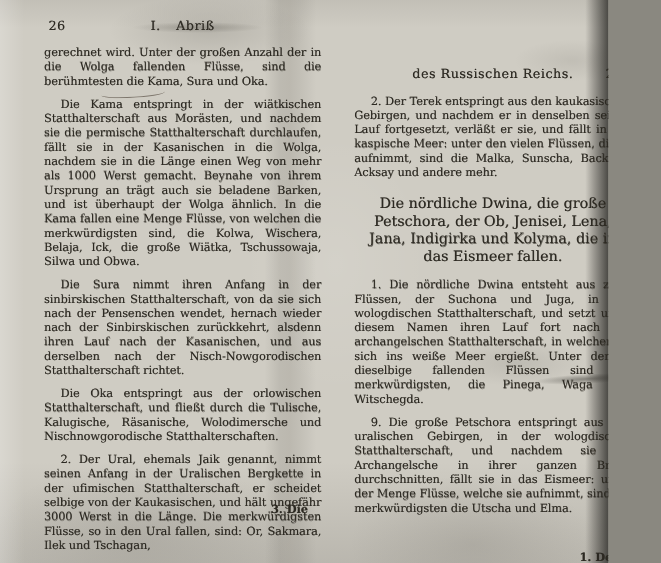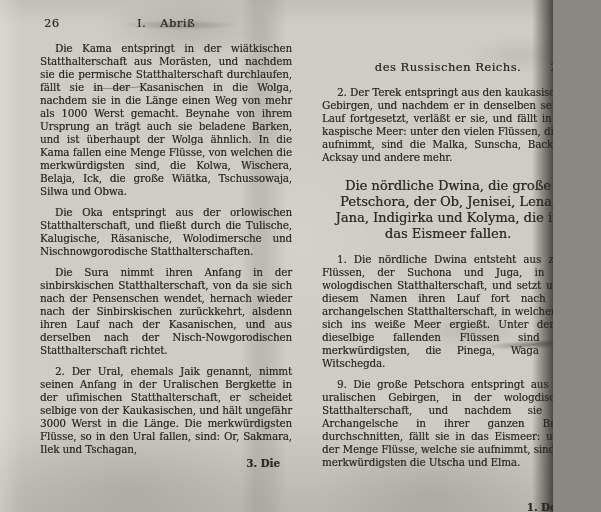--- a/index.html
+++ b/index.html
@@ -117,23 +117,24 @@
 <body>
 
 <div class="scan">
 
   <div class="page left">
     <div class="running-head">
       <span class="pagenum pn-left">26</span>
       <span class="rh-center"><span class="numeral">I.</span><span>Abriß</span></span>
     </div>
     <div class="body-text">
+      <p class="no-indent">gerechnet wird. Unter der großen Anzahl der in die Wolga fallenden Flüsse, sind die berühmtesten die Kama, Sura und Oka.</p>
       <p>Die Kama entspringt in der wiätkischen Statthalterschaft aus Morästen, und nachdem sie die permische Statthalterschaft durchlaufen, fällt sie in der Kasanischen in die Wolga, nachdem sie in die Länge einen Weg von mehr als 1000 Werst gemacht. Beynahe von ihrem Ursprung an trägt auch sie beladene Barken, und ist überhaupt der Wolga ähnlich. In die Kama fallen eine Menge Flüsse, von welchen die merkwürdigsten sind, die Kolwa, Wischera, Belaja, Ick, die große Wiätka, Tschussowaja, Silwa und Obwa.</p>
+      <p>Die Sura nimmt ihren Anfang in der sinbirskischen Statthalterschaft, von da sie sich nach der Pensenschen wendet, hernach wieder nach der Sinbirskischen zurückkehrt, alsdenn ihren Lauf nach der Kasanischen, und aus derselben nach der Nisch-Nowgorodischen Statthalterschaft richtet.</p>
       <p>Die Oka entspringt aus der orlowischen Statthalterschaft, und fließt durch die Tulische, Kalugische, Räsanische, Wolodimersche und Nischnowgorodische Statthalterschaften.</p>
-      <p>Die Sura nimmt ihren Anfang in der sinbirskischen Statthalterschaft, von da sie sich nach der Pensenschen wendet, hernach wieder nach der Sinbirskischen zurückkehrt, alsdenn ihren Lauf nach der Kasanischen, und aus derselben nach der Nisch-Nowgorodischen Statthalterschaft richtet.</p>
       <p>2. Der Ural, ehemals Jaik genannt, nimmt seinen Anfang in der Uralischen Bergkette in der ufimischen Statthalterschaft, er scheidet selbige von der Kaukasischen, und hält ungefähr 3000 Werst in die Länge. Die merkwürdigsten Flüsse, so in den Ural fallen, sind: Or, Sakmara, Ilek und Tschagan,</p>
     </div>
     <div class="catchword">3. Die</div>
   </div>
 
   <div class="page right">
     <div class="running-head">
       <span class="rh-center">des Russischen Reichs.</span>
       <span class="pagenum pn-right">27</span>
     </div>

